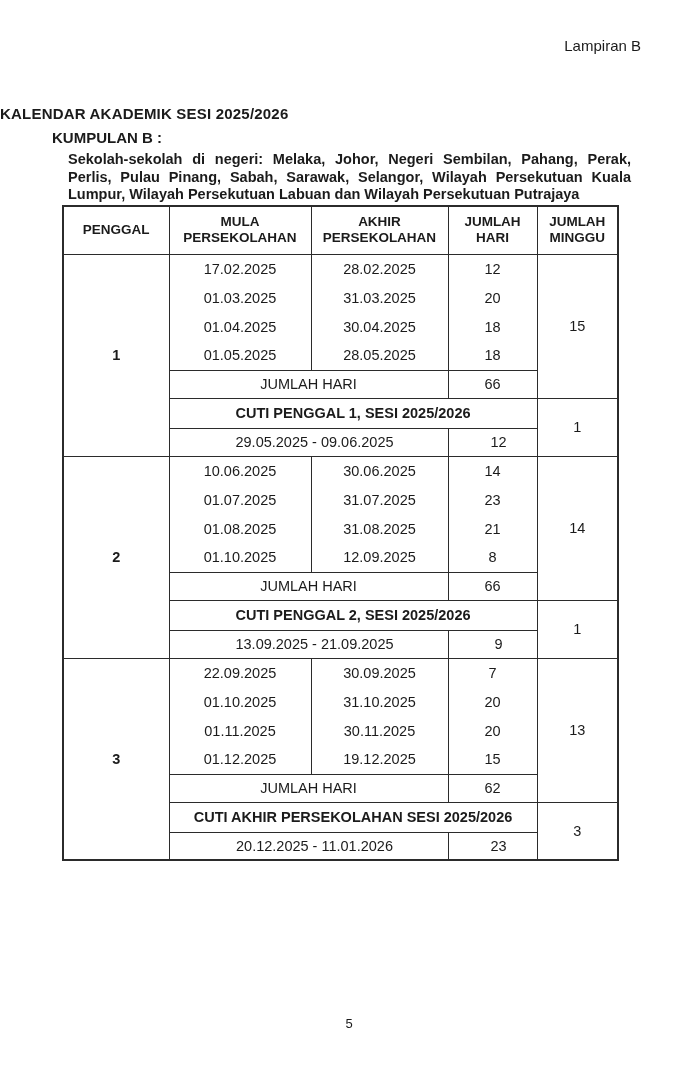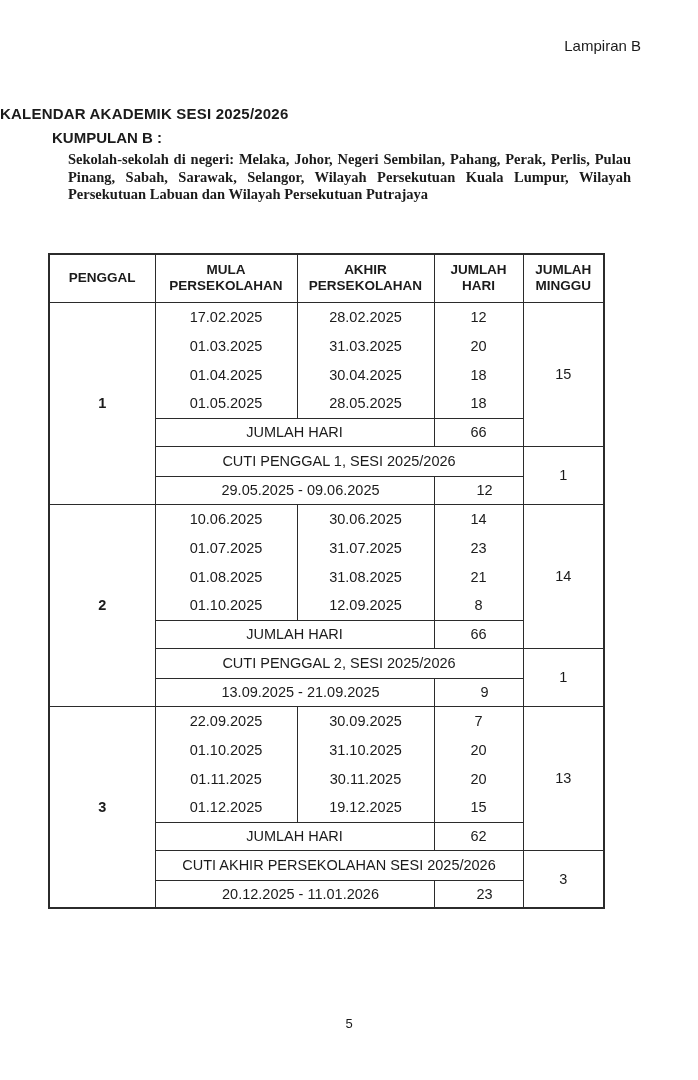--- a/index.html
+++ b/index.html
@@ -20,27 +20,25 @@
     text-align:left; font-weight:bold; font-size:15px; letter-spacing:0.2px;
   }
   .group-label {
     position:absolute; top:129px; left:52px;
     font-weight:bold; font-size:15px;
   }
   .group-desc {
     position:absolute; top:151px; left:68px; width:563px;
     font-weight:bold; font-size:14.5px; line-height:17.6px;
     text-align:justify;
-    font-family:Liberation Serif, serif;
   }
   table.cal {
-    position:absolute; top:205px; left:48px; width:555px;
+    position:absolute; top:205px; left:62px; width:555px;
     border-collapse:collapse; table-layout:fixed;
     border:2px solid #2b2b2b;
-    margin-top:48px;
   }
   .cal th, .cal td {
     border-left:1.5px solid #2b2b2b;
     border-right:1.5px solid #2b2b2b;
     text-align:center; vertical-align:middle;
     font-size:14.5px;
   }
   .cal th {
     border-bottom:1.5px solid #2b2b2b;
     font-size:13.5px; font-weight:bold; line-height:16px;
@@ -48,21 +46,21 @@
   }
   .date-row td { height:29px; }
   .sum-row td {
     height:28px;
     border-top:1.5px solid #2b2b2b;
     border-bottom:1.5px solid #2b2b2b;
   }
   .cuti-title-row td { border-top:1.5px solid #2b2b2b; height:30px; }
   .cuti-title-row td.cuti-title {
     border-bottom:1.5px solid #2b2b2b;
-    font-weight:normal;
+    font-weight:bold;
     text-align:center;
   }
   .cuti-date-row td { height:28px; border-bottom:1.5px solid #2b2b2b;padding-left:12px; }
   .penggal-cell { font-weight:bold; font-size:15px; border-bottom:1.5px solid #2b2b2b; }
   .minggu-cell { font-size:14.5px; }
   .cuti-minggu { border-bottom:1.5px solid #2b2b2b; }
   .page-number {
     position:absolute; top:1016px; left:0; right:0;
     text-align:center; font-size:13px;
   }

